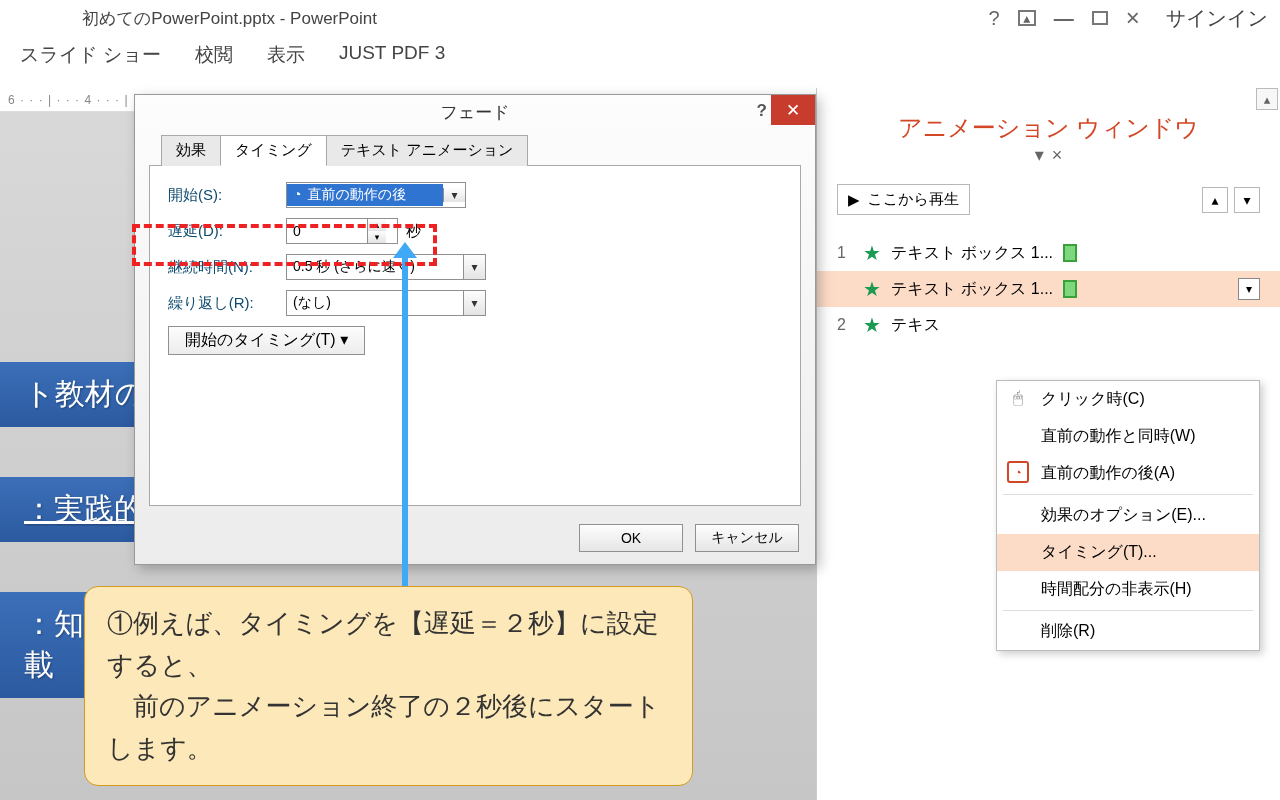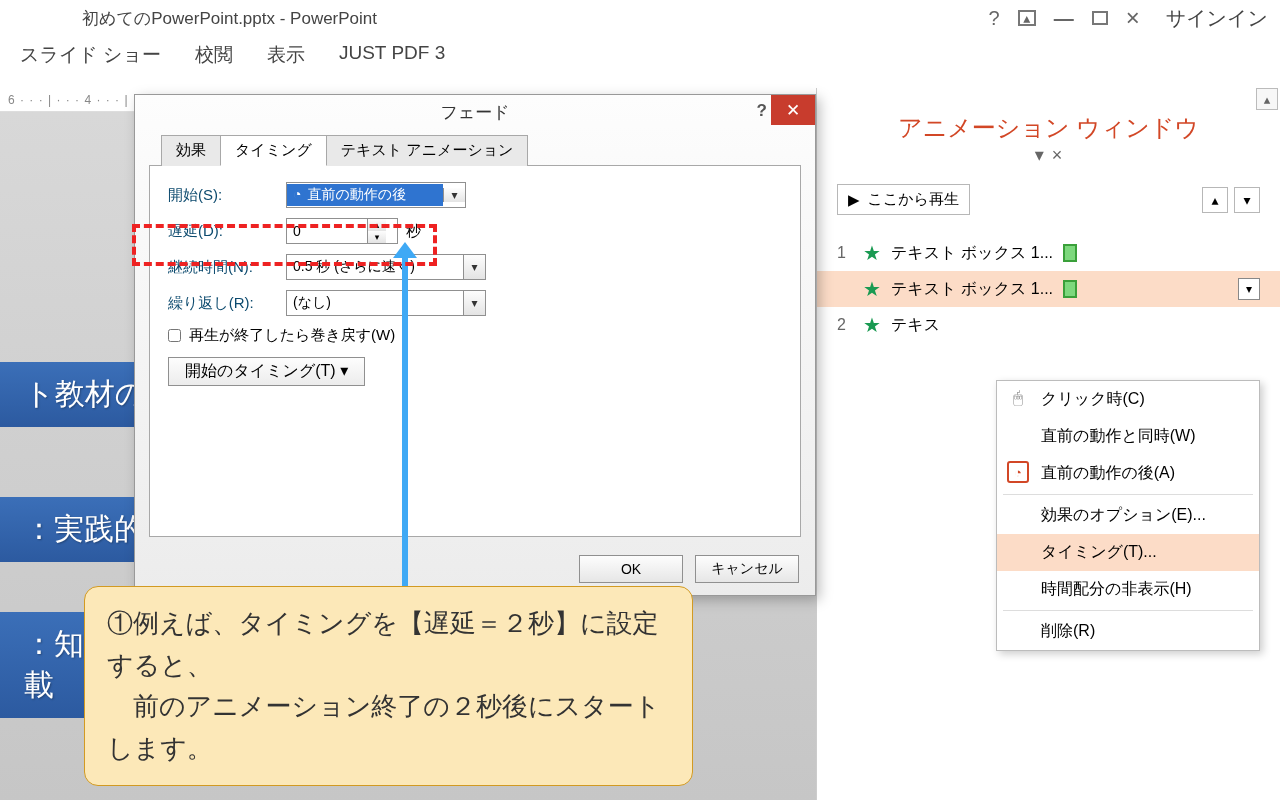--- a/index.html
+++ b/index.html
@@ -15,21 +15,21 @@
 .ribbon { display: flex; gap: 34px; padding: 10px 20px 12px 20px; font-size: 19px; color: #444; }
 
 
 .workspace { display: flex; position: absolute; top: 88px; bottom: 0; left: 0; right: 0; }
 .editor-area { position: relative; flex: 0 0 816px; background: #eee; }
 .ruler { background: #fff; height: 24px; font-size: 12px; color: #888; padding-left: 8px; display: flex; align-items: center; letter-spacing: 1px; border-bottom: 1px solid #ddd; }
 .editor-canvas { background: linear-gradient(180deg,#d8d8d8,#c6c6c6); height: calc(100% - 24px); position: relative; padding-top: 210px; }
 
 .slide-pill { background: linear-gradient(180deg,#3b6fb8,#2c5aa0); color: #fff; font-size: 30px; padding: 12px 24px; border-radius: 0 28px 28px 0; margin-top: 60px; width: fit-content; text-shadow: 1px 1px 2px rgba(0,0,0,.3); }
 .slide-pill.first { margin-top: 40px; font-size: 30px; }
-.slide-pill.second { margin-top: 70px; }
+.slide-pill.second { margin-top: 50px; text-decoration: underline; }
 .slide-pill.third { margin-top: 50px; width: 480px; }
 
 
 .dialog { position: absolute; left: 134px; top: 94px; width: 682px; background: linear-gradient(180deg,#fdfdfd,#ececec); border: 1px solid #999; box-shadow: 4px 4px 12px rgba(0,0,0,.25); z-index: 50; }
 .dlg-title { display: flex; align-items: center; height: 34px; position: relative; }
 .dlg-title-text { position: absolute; left: 50%; transform: translateX(-50%); font-size: 17px; color: #333; }
 .dlg-title-help { position: absolute; right: 48px; top: 6px; color: #555; font-weight: bold; font-size: 17px; }
 .dlg-close { position: absolute; right: 0; top: 0; width: 44px; height: 30px; background: #c83c2d; color: #fff; display: flex; align-items: center; justify-content: center; font-size: 17px; }
 .dlg-tabs { display: flex; padding-left: 26px; margin-top: 6px; }
 .dlg-tab { padding: 5px 14px; font-size: 15px; border: 1px solid #a8a8a8; border-bottom: none; background: #e9e9e9; margin-right: -1px; position: relative; }
@@ -236,24 +236,20 @@
         <span class="dd-btn"></span>
       </div>
     </div>
     <div class="dlg-row">
       <span class="lbl">繰り返し(R):</span>
       <div class="duration">
         <span>(なし)</span>
         <span class="dd-btn"></span>
       </div>
     </div>
-    <div class="checkbox-row">
-      <input type="checkbox" style="">
-      <span>再生が終了したら巻き戻す(W)</span>
-    </div>
     <div class="start-timing-btn">開始のタイミング(T) ▾</div>
   </div>
   <div class="dlg-buttons">
     <button class="dlg-btn">OK</button>
     <button class="dlg-btn">キャンセル</button>
   </div>
 </div>
 
 <div class="red-dashed a"></div>
 <div class="arrow"></div>

